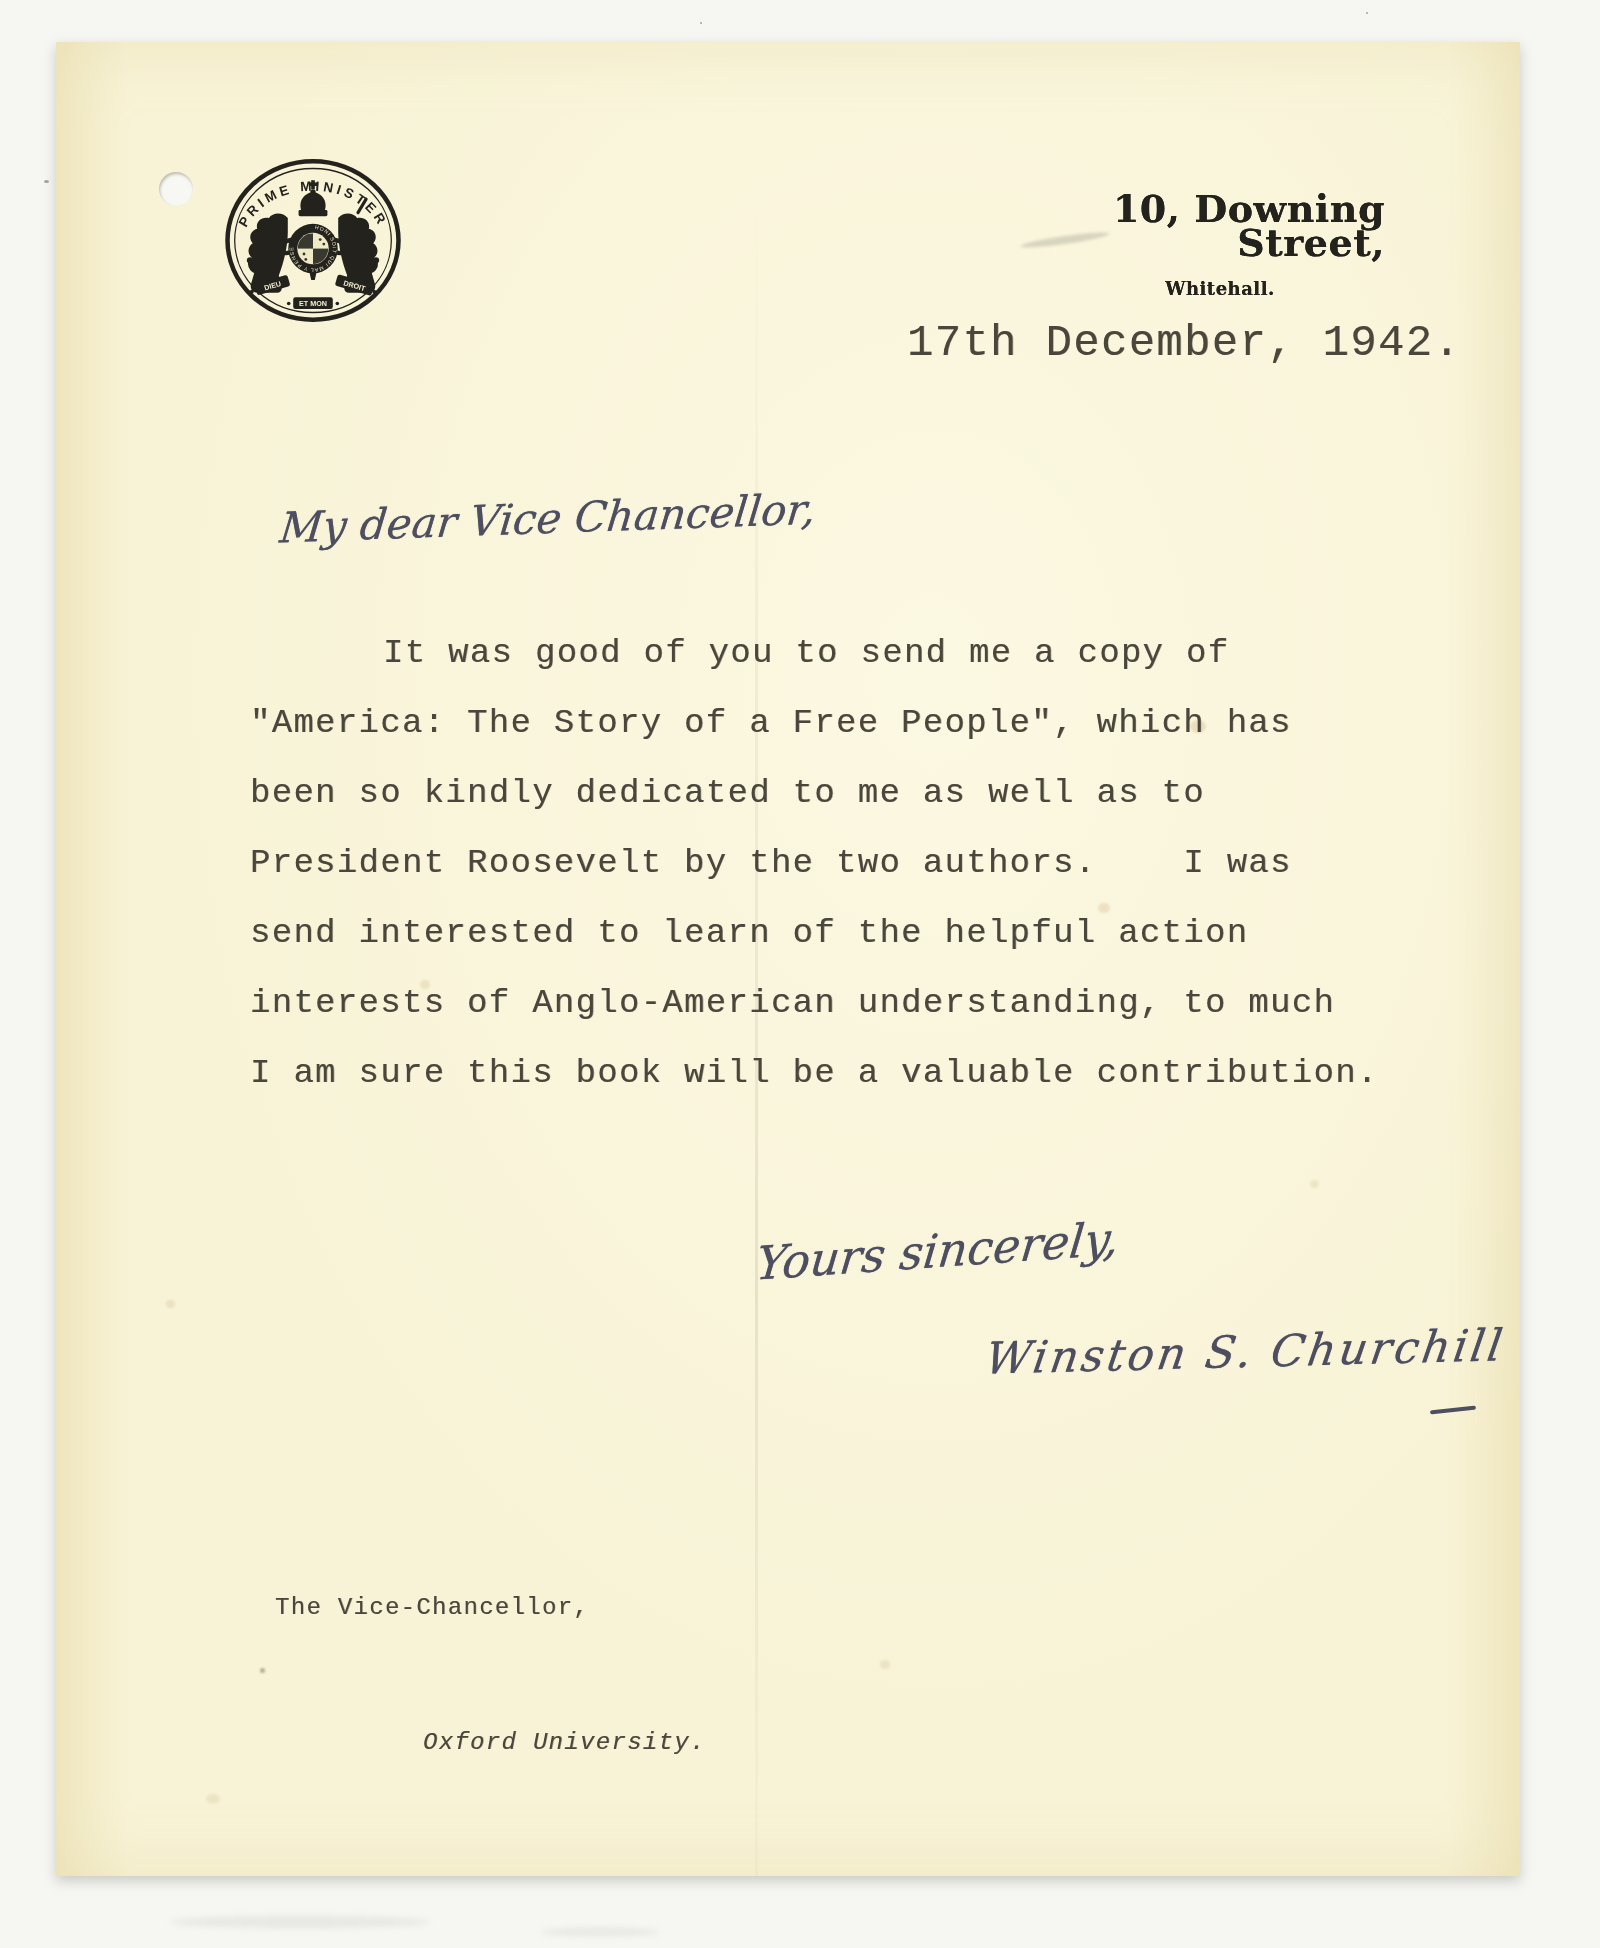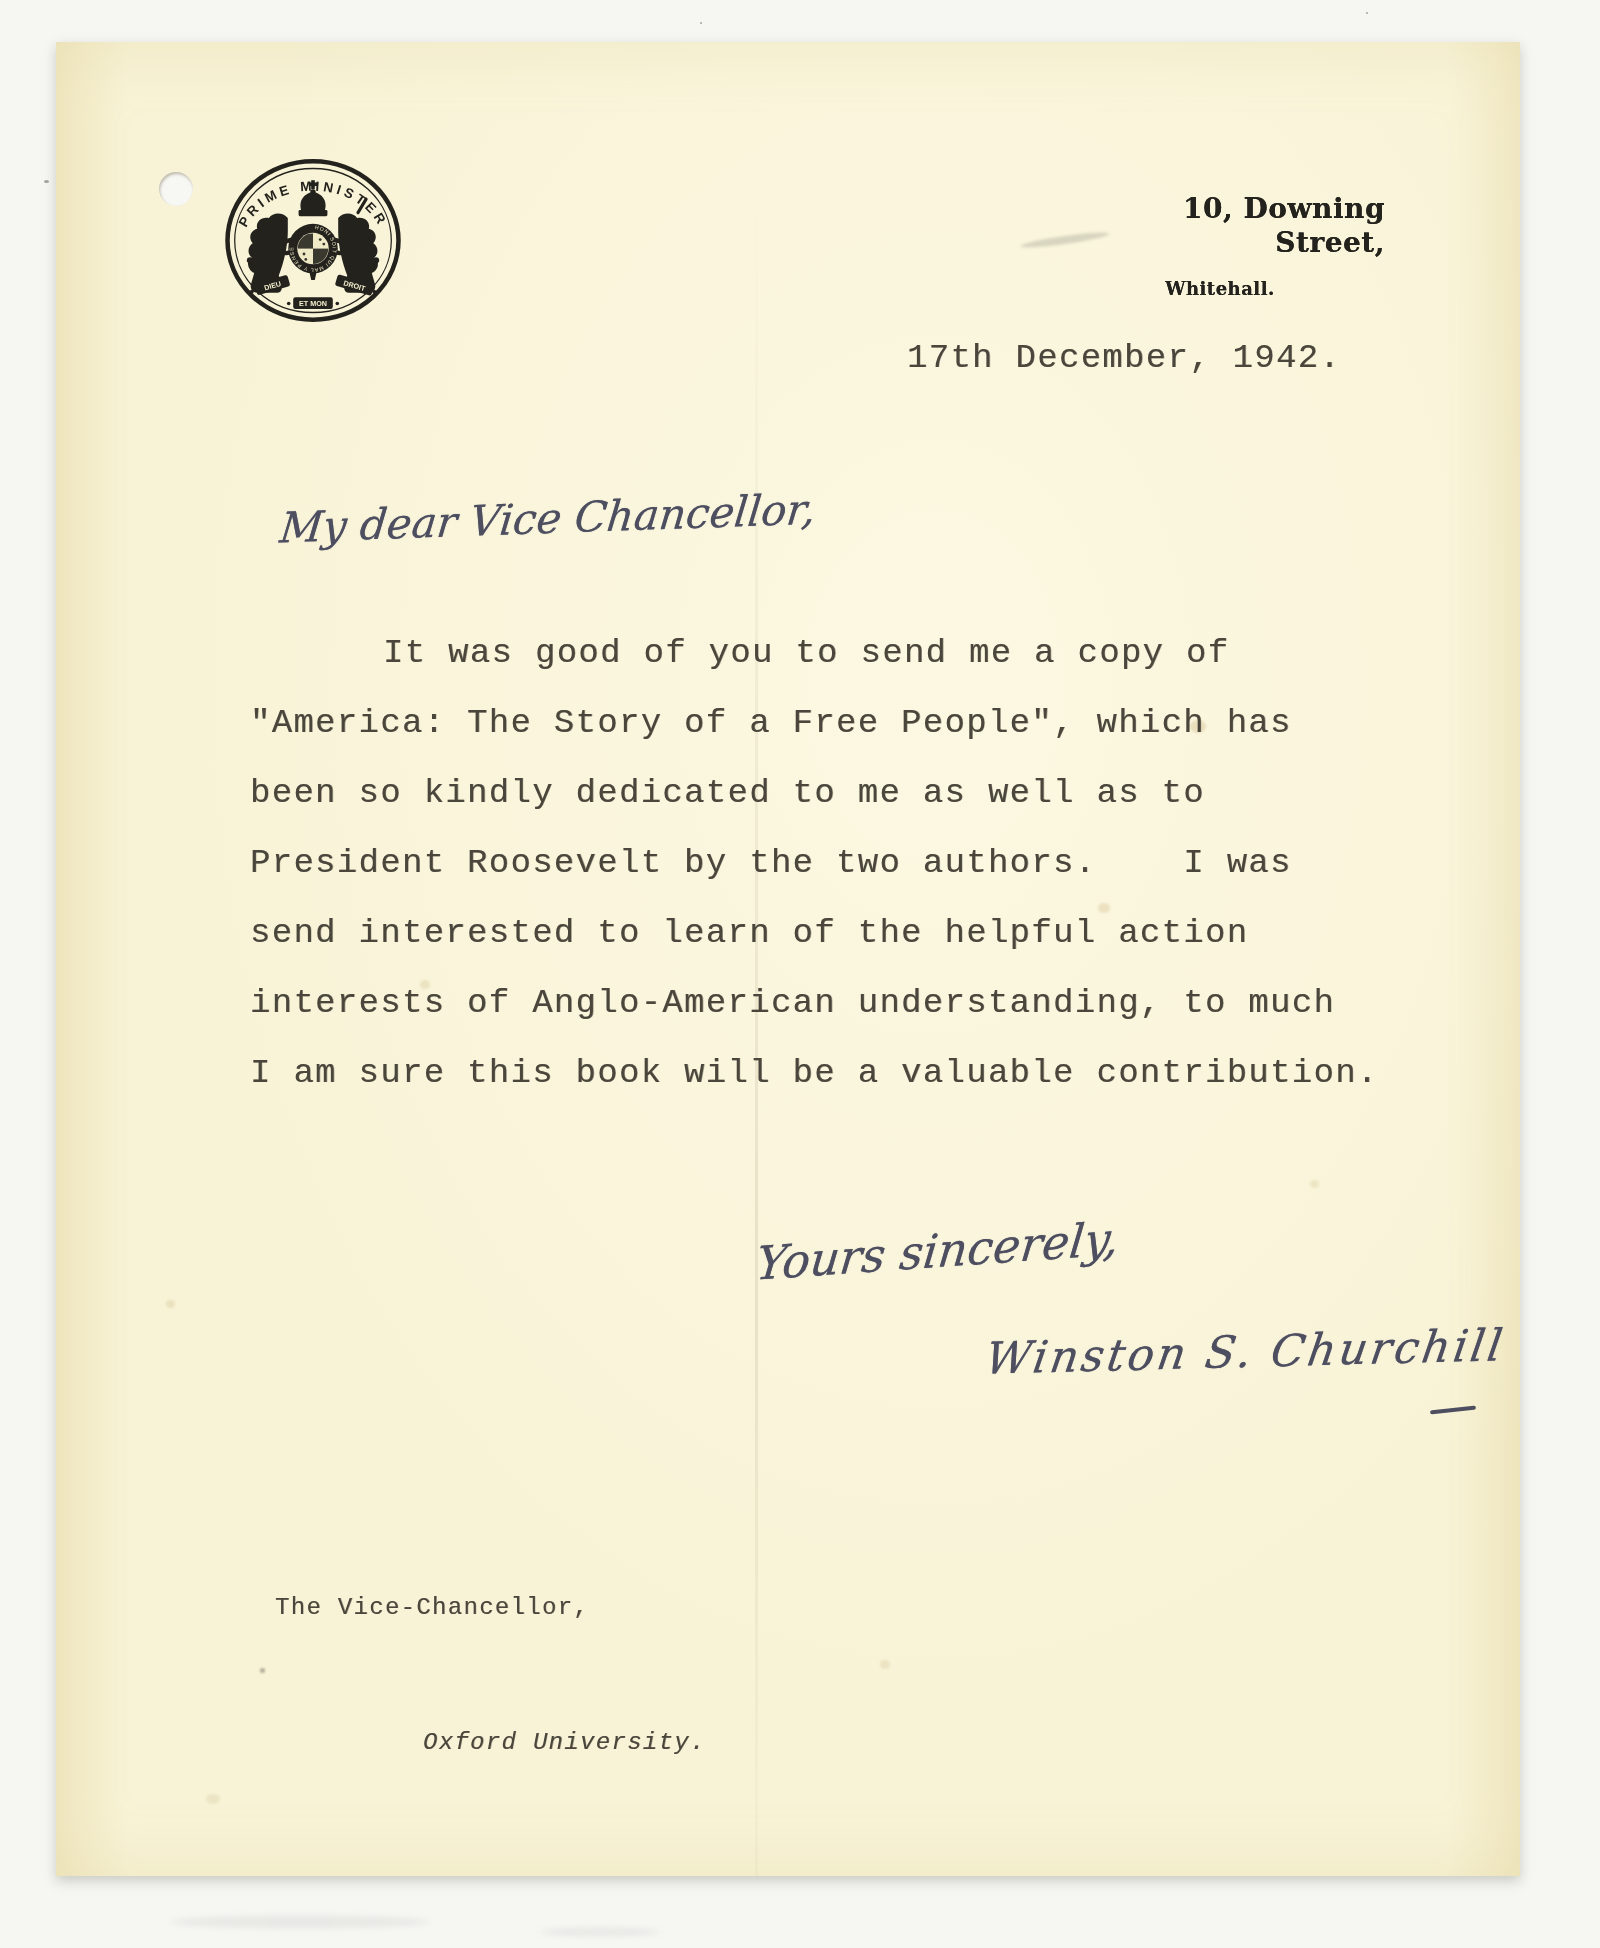--- a/index.html
+++ b/index.html
@@ -29,29 +29,29 @@
     box-shadow:inset 1px 2px 3px rgba(120,110,80,.45);
   }
   .crest{position:absolute;left:167px;top:113px;width:180px;height:171px;}
 
   .letterhead{
     position:absolute;top:150px;right:135px;width:300px;
     font-family:"DejaVu Serif","Liberation Serif",serif;
     font-weight:bold;color:#23221d;
     text-shadow:0 0 .6px #23221d;
   }
-  .lh1{font-size:28px;line-height:34px;text-align:right;letter-spacing:.5px;}
+  .lh1{font-size:38px;line-height:34px;text-align:right;letter-spacing:.5px;}
   .lh2{font-size:18px;line-height:30px;text-align:center;padding-right:30px;margin-top:14px;letter-spacing:.5px;}
 
   .typed{
     font-family:"Liberation Mono","DejaVu Sans Mono",monospace;
     color:#4a463c;white-space:pre;
     text-shadow:.6px 0 0 rgba(74,70,60,.45);
   }
-  .date{position:absolute;left:851px;top:296px;font-size:34px;letter-spacing:1.3px;line-height:41px;}
+  .date{position:absolute;left:851px;top:281px;font-size:44px;letter-spacing:1.3px;line-height:41px;}
 
   .hand{
     font-family:"DejaVu Serif","Liberation Serif",serif;
     font-style:italic;color:#4d4e60;white-space:pre;
     text-shadow:0 0 .7px rgba(77,78,96,.8);
   }
   .salutation{position:absolute;left:224px;top:452px;font-size:42px;transform:rotate(-2deg) skewX(-8deg);}
 
   .body-block{position:absolute;left:194px;top:576px;font-size:34px;letter-spacing:1.3px;line-height:70px;}
   .body-line{height:70px;}

